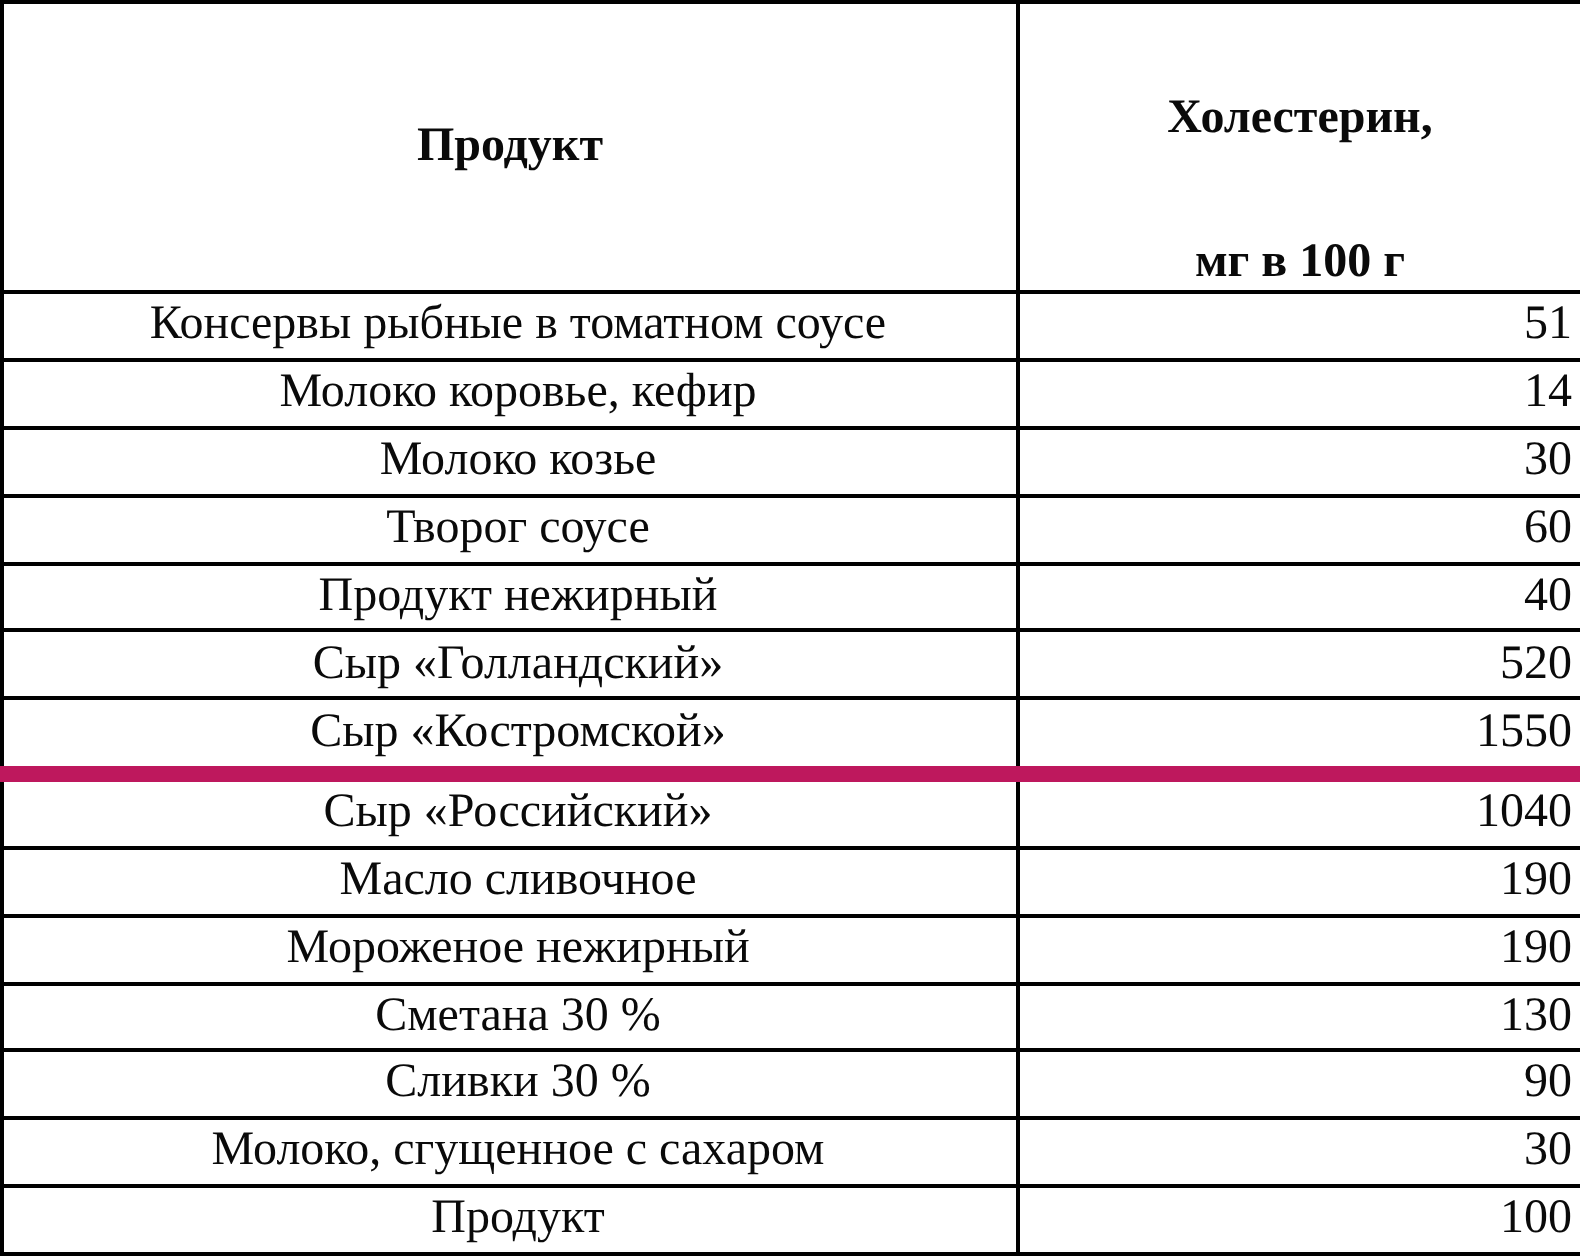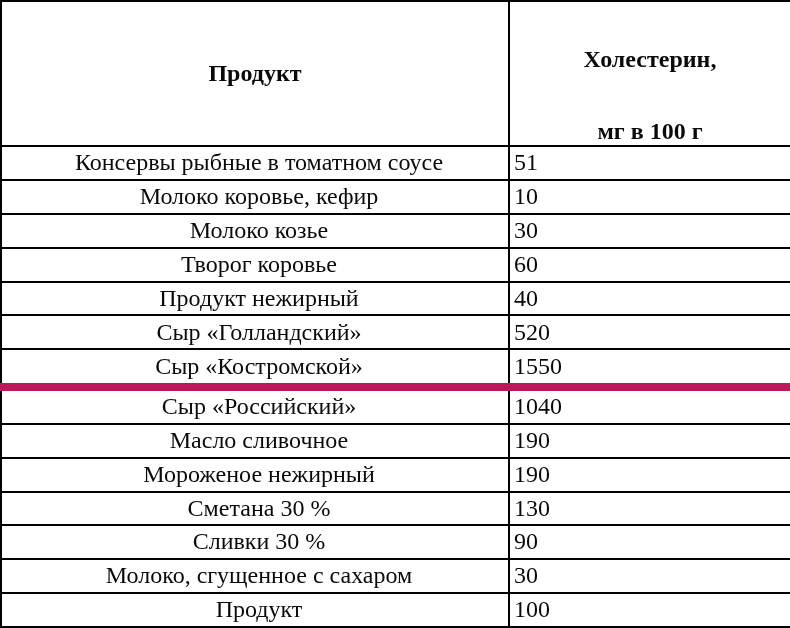--- a/index.html
+++ b/index.html
@@ -36,21 +36,21 @@
   .chol-table th {
     font-weight: bold;
     text-align: center;
     padding: 0 4px;
   }
   .chol-table td.product-cell {
     text-align: center;
     padding: 0 6px 0 14px;
   }
   .chol-table td.value-cell {
-    text-align: left;
+    text-align: right;
     padding: 0 4px;
   }
   
   .chol-table tr.thick-top td {
     border-top: 8px solid #be185d;
   }
   .hdr-line { display: block; margin-top: 44px; }
 </style>
 </head>
 <body>
@@ -71,28 +71,28 @@
       </th>
     </tr>
   </thead>
   <tbody>
     <tr>
       <td class="product-cell">Консервы рыбные в томатном соусе</td>
       <td class="value-cell">51</td>
     </tr>
     <tr>
       <td class="product-cell">Молоко коровье, кефир</td>
-      <td class="value-cell">10</td>
+      <td class="value-cell">14</td>
     </tr>
     <tr>
       <td class="product-cell">Молоко козье</td>
       <td class="value-cell">30</td>
     </tr>
     <tr>
-      <td class="product-cell">Творог коровье</td>
+      <td class="product-cell">Творог соусе</td>
       <td class="value-cell">60</td>
     </tr>
     <tr>
       <td class="product-cell">Продукт нежирный</td>
       <td class="value-cell">40</td>
     </tr>
     <tr>
       <td class="product-cell">Сыр «Голландский»</td>
       <td class="value-cell">520</td>
     </tr>

